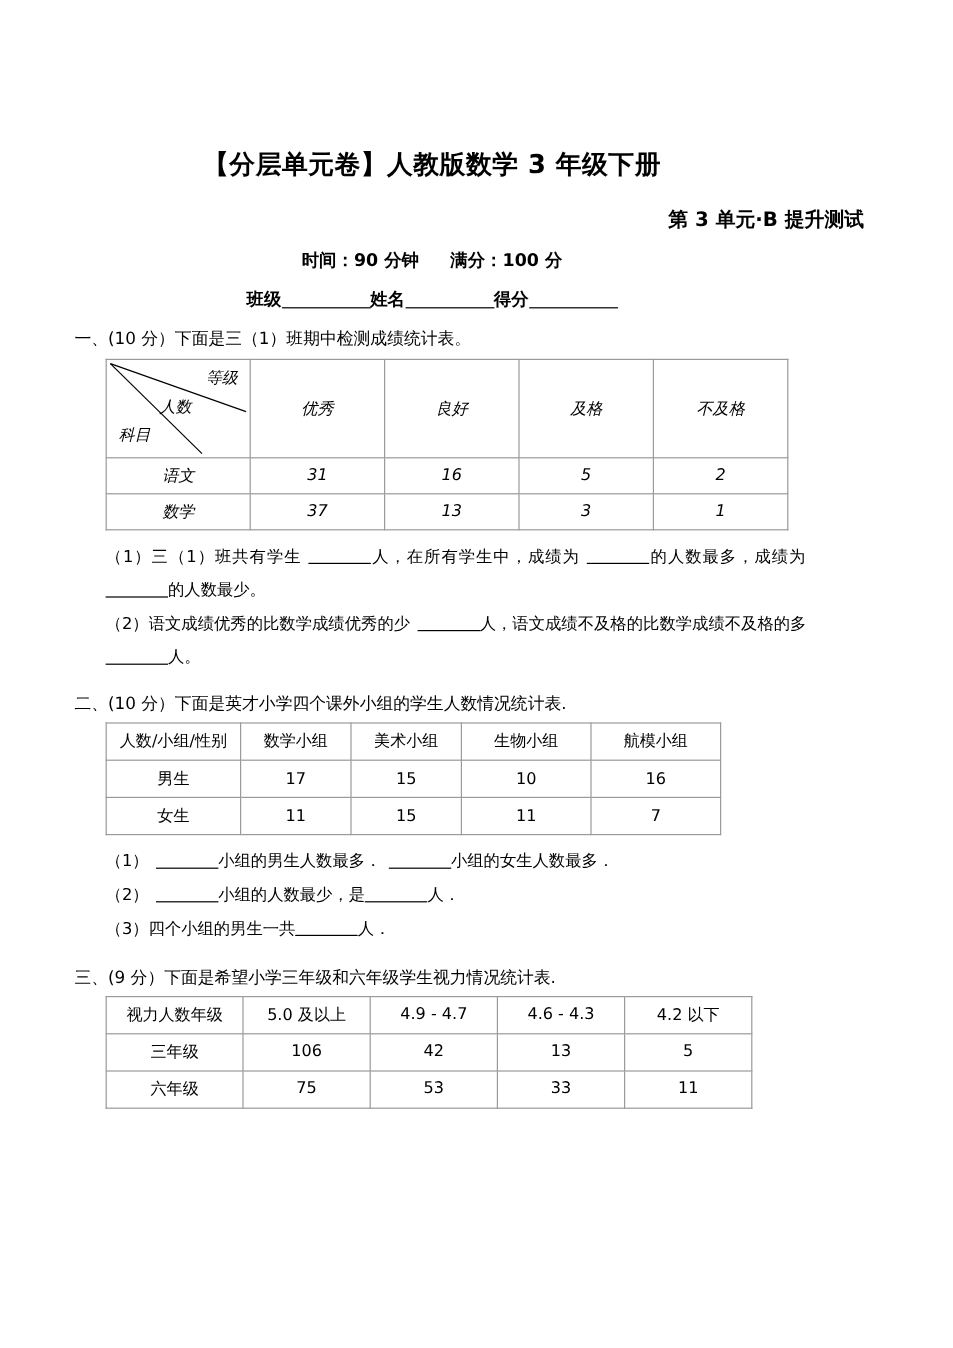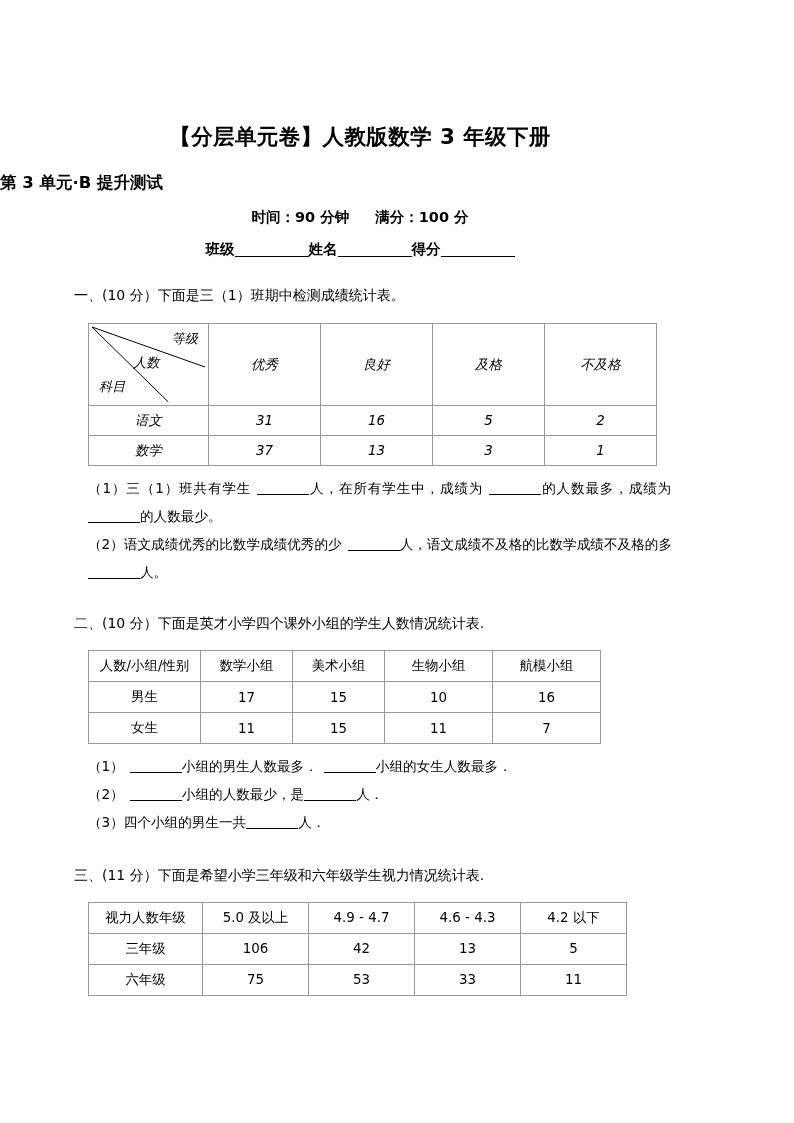--- a/index.html
+++ b/index.html
@@ -28,21 +28,21 @@
   .doc-title {
     text-align: center;
     font-size: 21.5px;
     font-weight: bold;
     letter-spacing: 0.4px;
     margin: 0;
     padding-top: 122px;
     font-family: "DejaVu Sans", "Liberation Sans", sans-serif;
   }
   .doc-subtitle {
-    text-align: left;
+    text-align: right;
     font-size: 16.5px;
     font-weight: bold;
     margin: 0;
     padding-top: 21px;
     font-family: "DejaVu Sans", "Liberation Sans", sans-serif;
   }
   .doc-meta {
     text-align: center;
     font-size: 14.5px;
     font-weight: bold;
@@ -62,21 +62,21 @@
   .ul-long {
     display: inline-block;
     border-bottom: 1.4px solid #000;
     width: 74px;
     vertical-align: -3px;
   }
 
   
   .sec-head {
     font-size: 14px;
-    margin: 12px;
+    margin: 0;
     padding: 0 0 0 62px;
     line-height: 1.45;
     font-family: "DejaVu Sans", "Liberation Sans", sans-serif;
   }
   .qline {
     font-size: 13.6px;
     margin: 0;
     padding: 0 42px 0 88px;
     line-height: 2.05;
     text-align: justify;
@@ -268,21 +268,21 @@
       <p class="qline">
         <span>（2）</span><span class="sp"></span><span class="blank"></span><span>小组的人数最少，是</span><span class="blank"></span><span>人．</span>
       </p>
       <p class="qline">
         <span>（3）四个小组的男生一共</span><span class="blank"></span><span>人．</span>
       </p>
     </div>
   </div>
 
   <div class="sec-gap-lg">
-    <p class="sec-head">三、(11 分）下面是希望小学三年级和六年级学生视力情况统计表.</p>
+    <p class="sec-head">三、(9 分）下面是希望小学三年级和六年级学生视力情况统计表.</p>
 
     <div class="t3-wrap">
       <table class="stat t3">
         <colgroup>
           <col style="width:114px">
             <col style="width:106px">
             <col style="width:106px">
             <col style="width:106px">
             <col style="width:106px">
         </colgroup>

